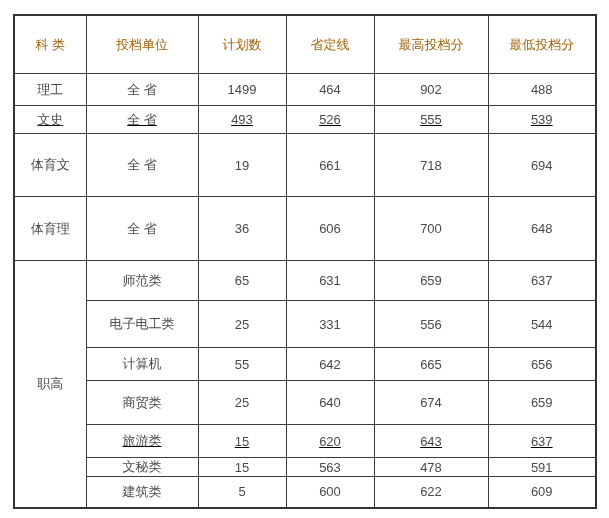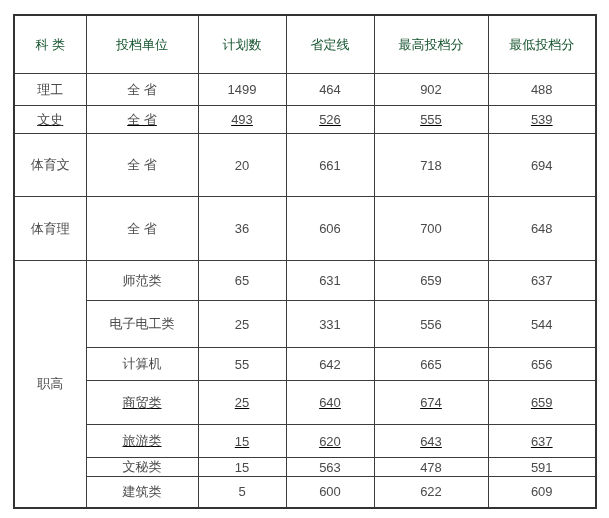--- a/index.html
+++ b/index.html
@@ -34,21 +34,21 @@
     color: #4a4a4a;
     padding: 0;
     overflow: hidden;
     white-space: nowrap;
   }
   table.scores {
     border: 2px solid #333333;
   }
   table.scores thead th {
     height: 57px;
-    color: #14532d;
+    color: #a16207;
   }
   col.c0 { width: 72px; }
   col.c1 { width: 112px; }
   col.c2 { width: 88px; }
   col.c3 { width: 88px; }
   col.c4 { width: 114px; }
   col.c5 { width: 108px; }
 </style>
 </head>
 <body>
@@ -86,21 +86,21 @@
           <td rowspan="1">文史</td>
           <td>全 省</td>
           <td>493</td>
           <td>526</td>
           <td>555</td>
           <td>539</td>
         </tr>
         <tr style="height: 63px;">
           <td rowspan="1">体育文</td>
           <td>全 省</td>
-          <td>20</td>
+          <td>19</td>
           <td>661</td>
           <td>718</td>
           <td>694</td>
         </tr>
         <tr style="height: 64px;">
           <td rowspan="1">体育理</td>
           <td>全 省</td>
           <td>36</td>
           <td>606</td>
           <td>700</td>
@@ -121,21 +121,21 @@
           <td>556</td>
           <td>544</td>
         </tr>
         <tr style="height: 33px;">
           <td>计算机</td>
           <td>55</td>
           <td>642</td>
           <td>665</td>
           <td>656</td>
         </tr>
-        <tr style="height: 44px; text-decoration: underline;">
+        <tr style="height: 44px;">
           <td>商贸类</td>
           <td>25</td>
           <td>640</td>
           <td>674</td>
           <td>659</td>
         </tr>
         <tr style="height: 33px; text-decoration: underline;">
           <td>旅游类</td>
           <td>15</td>
           <td>620</td>

